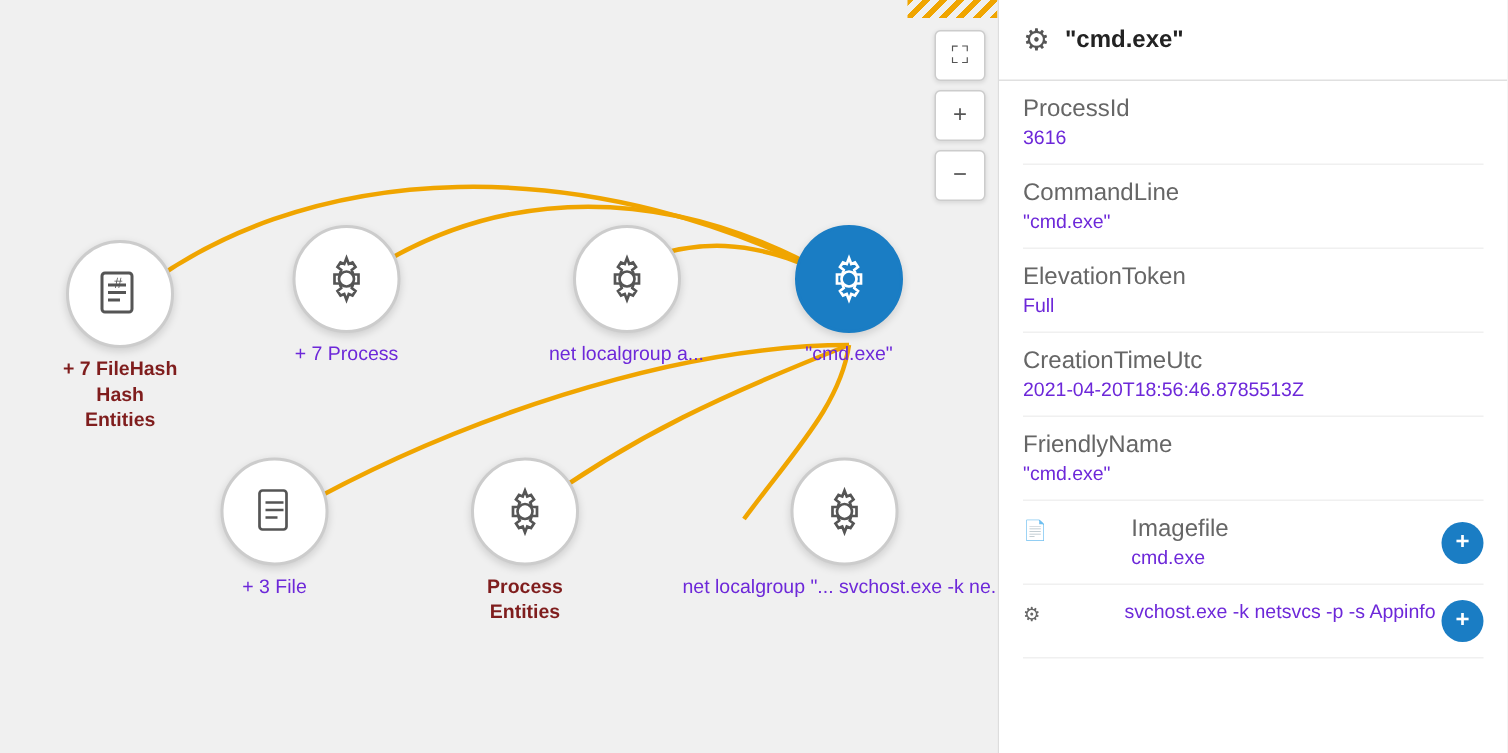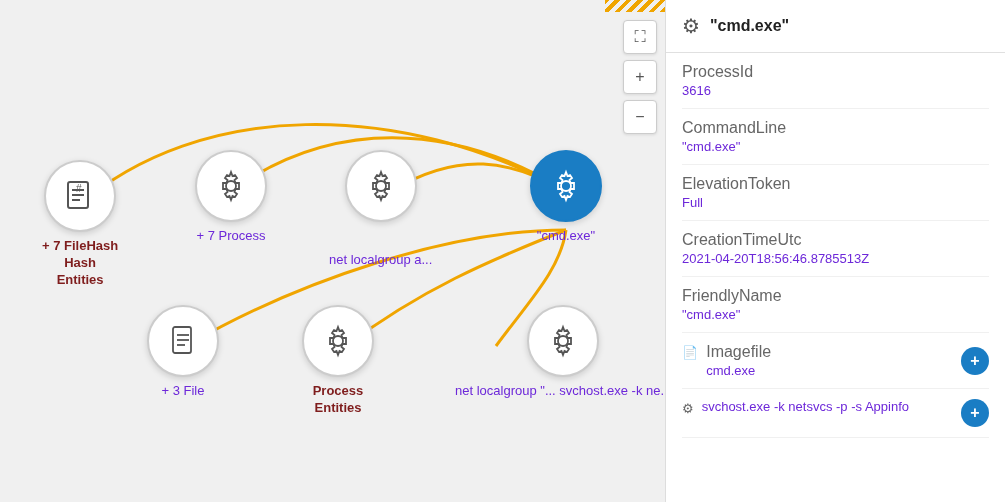--- a/index.html
+++ b/index.html
@@ -155,20 +155,21 @@
 
     .property-icon {
       margin-right: 8px;
       margin-top: 2px;
       color: #666;
       font-size: 13px;
     }
 
     .property-right {
       flex: 1;
+      margin-left: 48px;
     }
 
     .property-action {
       width: 28px;
       height: 28px;
       background: #1a7dc4;
       border-radius: 50%;
       display: flex;
       align-items: center;
       justify-content: center;
@@ -234,21 +235,21 @@
   <div class="node" style="left:195px; top:150px;">
     <div class="node-circle">
       <svg class="gear-svg" viewBox="0 0 36 36" fill="none" stroke="#555" stroke-width="1.8">
         <circle cx="18" cy="18" r="5"></circle>
         <path d="M18 4 L19.5 8 L22 7 L24 10 L21.5 12 L22.5 15 L26 15 L26 21 L22.5 21 L21.5 24 L24 26 L22 29 L19.5 28 L18 32 L16.5 28 L14 29 L12 26 L14.5 24 L13.5 21 L10 21 L10 15 L13.5 15 L14.5 12 L12 10 L14 7 L16.5 8 Z"></path>
       </svg>
     </div>
     <div class="node-label">+ 7 Process</div>
   </div>
 
-  <div class="node" style="left:329px; top:150px;gap:24px;">
+  <div class="node" style="left:366px; top:150px;">
     <div class="node-circle">
       <svg class="gear-svg" viewBox="0 0 36 36" fill="none" stroke="#555" stroke-width="1.8">
         <circle cx="18" cy="18" r="5"></circle>
         <path d="M18 4 L19.5 8 L22 7 L24 10 L21.5 12 L22.5 15 L26 15 L26 21 L22.5 21 L21.5 24 L24 26 L22 29 L19.5 28 L18 32 L16.5 28 L14 29 L12 26 L14.5 24 L13.5 21 L10 21 L10 15 L13.5 15 L14.5 12 L12 10 L14 7 L16.5 8 Z"></path>
       </svg>
     </div>
     <div class="node-label">net localgroup a...</div>
   </div>
 
   <div class="node" style="left:530px; top:150px;">
@@ -266,21 +267,21 @@
       <svg class="doc-svg" viewBox="0 0 36 36" fill="none" stroke="#555" stroke-width="1.8">
         <rect x="8" y="4" width="18" height="26" rx="2"></rect>
         <line x1="12" y1="12" x2="24" y2="12"></line>
         <line x1="12" y1="17" x2="24" y2="17"></line>
         <line x1="12" y1="22" x2="20" y2="22"></line>
       </svg>
     </div>
     <div class="node-label">+ 3 File</div>
   </div>
 
-  <div class="node" style="left:302px; top:305px;">
+  <div class="node" style="left:314px; top:305px;">
     <div class="node-circle">
       <svg class="gear-svg" viewBox="0 0 36 36" fill="none" stroke="#555" stroke-width="1.8">
         <circle cx="18" cy="18" r="5"></circle>
         <path d="M18 4 L19.5 8 L22 7 L24 10 L21.5 12 L22.5 15 L26 15 L26 21 L22.5 21 L21.5 24 L24 26 L22 29 L19.5 28 L18 32 L16.5 28 L14 29 L12 26 L14.5 24 L13.5 21 L10 21 L10 15 L13.5 15 L14.5 12 L12 10 L14 7 L16.5 8 Z"></path>
       </svg>
     </div>
     <div class="node-label red" style="line-height:1.3;">Process<br>Entities</div>
   </div>
 
   <div class="node" style="left:455px; top:305px;">

